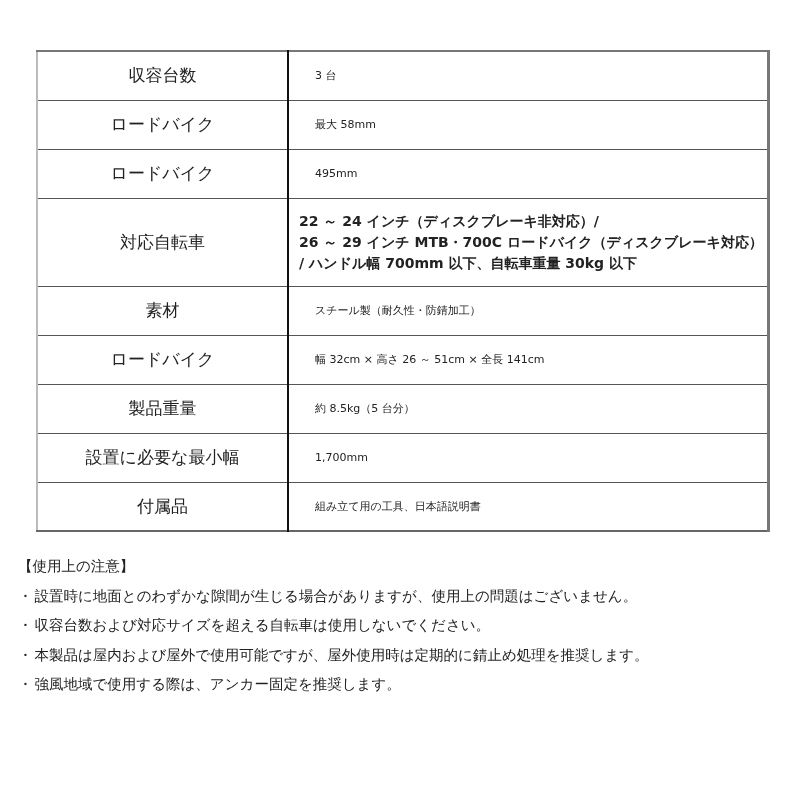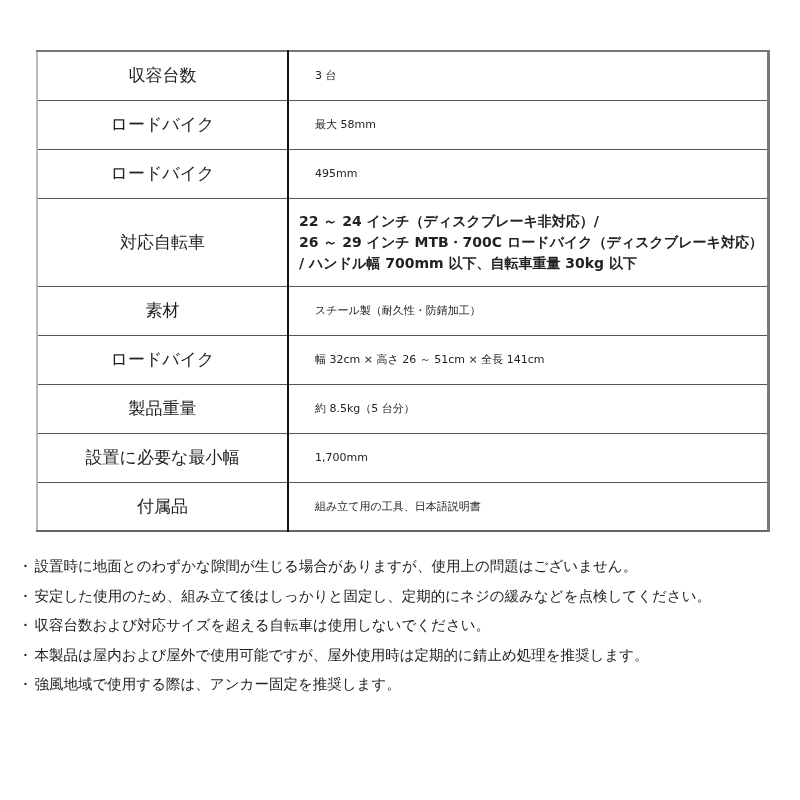--- a/index.html
+++ b/index.html
@@ -114,20 +114,20 @@
       <td class="value">1,700mm</td>
     </tr>
     <tr class="row-h">
       <td class="label">付属品</td>
       <td class="value">組み立て用の工具、日本語説明書</td>
     </tr>
   </tbody>
 </table>
 
 <div class="notes">
+  <p class="heading">【使用上の注意】</p>
   <ul>
     <li><span class="bullet">・</span><span>設置時に地面とのわずかな隙間が生じる場合がありますが、使用上の問題はございません。</span></li>
-    <li><span class="bullet">・</span><span>安定した使用のため、組み立て後はしっかりと固定し、定期的にネジの緩みなどを点検してください。</span></li>
     <li><span class="bullet">・</span><span>収容台数および対応サイズを超える自転車は使用しないでください。</span></li>
     <li><span class="bullet">・</span><span>本製品は屋内および屋外で使用可能ですが、屋外使用時は定期的に錆止め処理を推奨します。</span></li>
     <li><span class="bullet">・</span><span>強風地域で使用する際は、アンカー固定を推奨します。</span></li>
   </ul>
 </div>
 
 </body></html>

